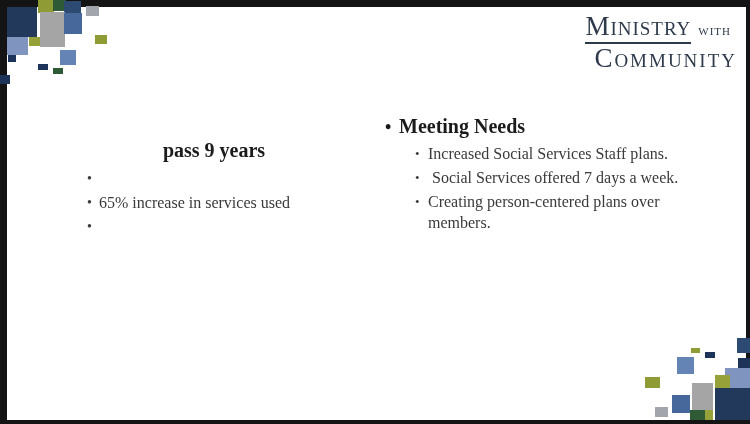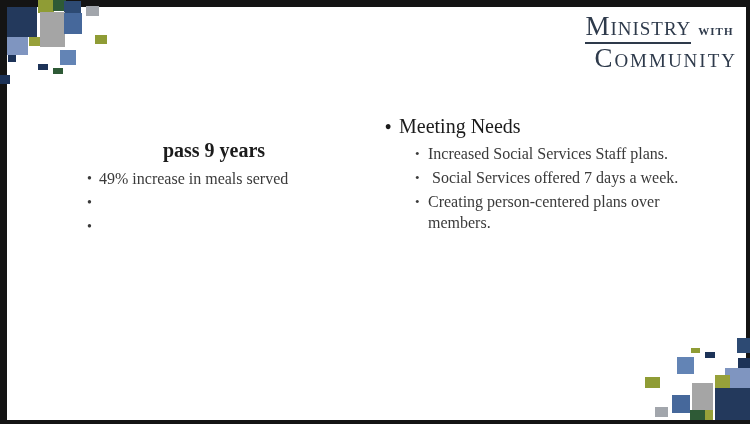--- a/index.html
+++ b/index.html
@@ -18,21 +18,21 @@
   
   .logo{
     position:absolute;top:6px;right:9px;
     color:#2e3a4b;text-align:left;line-height:1;
   }
   .logo-line1{display:flex;align-items:baseline;gap:7px;}
   .logo-main{
     font-size:27px;font-variant:small-caps;letter-spacing:1px;
     border-bottom:2px solid #2e3a4b;padding-bottom:2px;
   }
-  .logo-with{font-size:16px;font-variant:small-caps;letter-spacing:1px;font-weight:bold;}
+  .logo-with{font-size:16px;font-variant:small-caps;letter-spacing:1px;}
   .logo-line2{
     font-size:27px;font-variant:small-caps;letter-spacing:2px;
     margin-left:9px;margin-top:1px;text-align:center;
   }
   
   .left-col{position:absolute;left:51px;top:107px;width:312px;}
   .left-heading{
     font-size:20px;line-height:24px;font-weight:bold;
     color:#1b1b1b;text-align:center;margin:0;
   }
@@ -43,21 +43,21 @@
   }
   .bullet-marker{width:12px;flex:0 0 12px;font-size:14px;color:#3a3a3a;}
   .bullet-text{flex:0 1 auto;max-width:255px;white-space:pre-wrap;}
   
   .right-col{position:absolute;left:378px;top:107px;width:330px;}
   .right-heading{display:flex;align-items:baseline;margin:0;}
   .right-heading .head-marker{
     width:14px;flex:0 0 14px;font-size:18px;font-weight:bold;color:#1b1b1b;
   }
   .right-heading .head-text{
-    font-size:20px;font-weight:normal;color:#1b1b1b;line-height:25px;
+    font-size:20px;font-weight:bold;color:#1b1b1b;line-height:25px;
   }
   .sub-list{margin:4px 0 0 0;padding:0;list-style:none;}
   .sub-item{
     display:flex;margin:0 0 3px 0;padding:0 0 0 30px;
     font-size:16px;line-height:21px;color:#3a3a3a;
   }
   .sub-marker{width:13px;flex:0 0 13px;font-size:13px;color:#3a3a3a;}
   .sub-text{flex:0 1 auto;max-width:258px;white-space:pre-wrap;}
 </style>
 </head>
@@ -110,24 +110,24 @@
     </div>
 
     <div class="left-col">
       <h2 class="left-heading">
         <br>
         <span>pass 9 years</span>
       </h2>
       <ul class="bullet-list">
         <li class="bullet-item">
           <span class="bullet-marker">•</span>
-          <span class="bullet-text">49% increase in meals served</span>
         </li>
         <li class="bullet-item">
           <span class="bullet-marker">•</span>
+          <span class="bullet-text">65% increase in services used</span>
         </li>
         <li class="bullet-item">
           <span class="bullet-marker">•</span>
         </li>
       </ul>
     </div>
 
     <div class="right-col">
       <h2 class="right-heading">
         <span class="head-marker">•</span>

